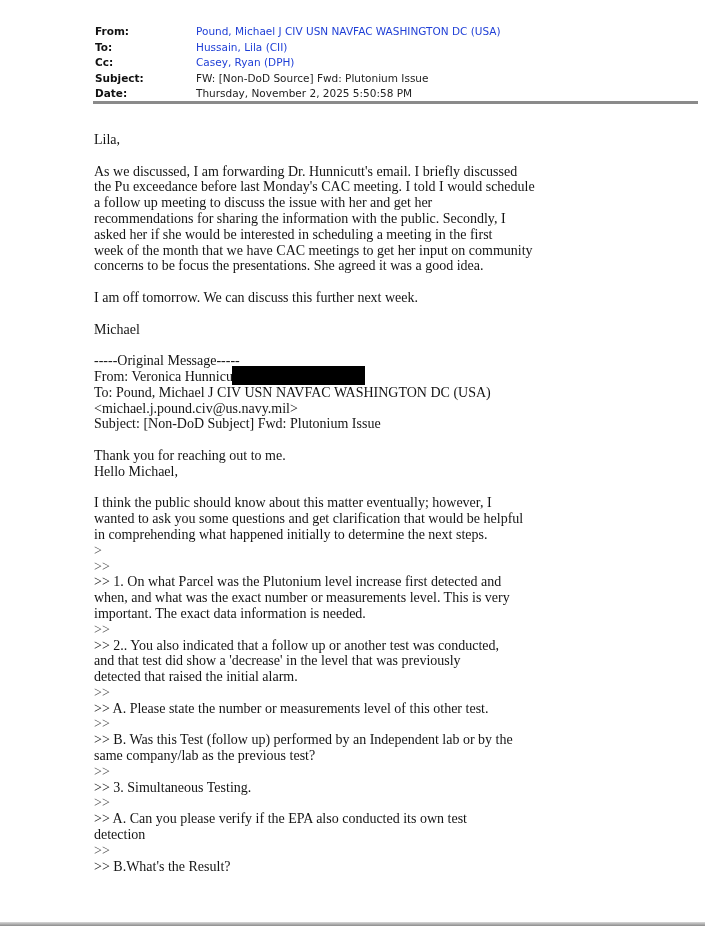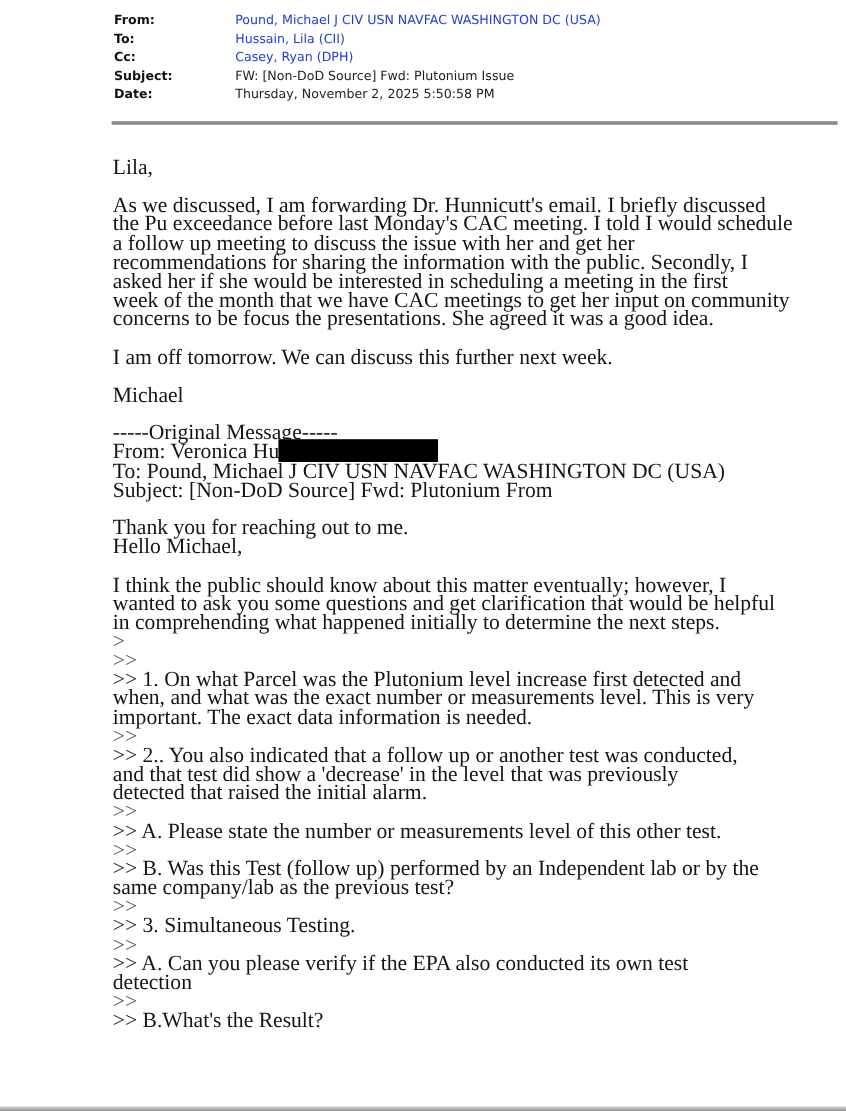--- a/index.html
+++ b/index.html
@@ -9,21 +9,21 @@
     }
     body {
       width: 705px;
       height: 926px;
       position: relative;
       overflow: hidden;
     }
     .header {
       position: absolute;
       left: 95px;
-      top: 10px;
+      top: 24px;
       font-family: "DejaVu Sans", sans-serif;
       font-size: 10.5px;
       line-height: 15.5px;
       color: #1a1a1a;
     }
     .hrow {
       display: flex;
       height: 15.5px;
     }
     .hlabel {
@@ -46,21 +46,21 @@
       width: 605px;
       height: 3px;
       background: #8a8a8a;
     }
     .body-text {
       position: absolute;
       left: 94px;
       top: 132px;
       width: 430px;
       font-family: "Liberation Serif", serif;
-      font-size: 18px;
+      font-size: 14px;
       line-height: 15.8px;
       color: #141414;
     }
     .line {
       white-space: nowrap;
       height: 15.8px;
     }
     .gap {
       height: 15.8px;
     }
@@ -127,21 +127,22 @@
 
   <div class="line">I am off tomorrow.  We can discuss this further next week.</div>
   <div class="gap"></div>
 
   <div class="line">Michael</div>
   <div class="gap"></div>
 
   <div class="line">-----Original Message-----</div>
   <div class="line">From: Veronica Hunnicutt</div>
   <div class="line">To: Pound, Michael J CIV USN NAVFAC WASHINGTON DC (USA)</div>
-  <div class="line">Subject: [Non-DoD Source] Fwd: Plutonium From</div>
+  <div class="line">&lt;michael.j.pound.civ@us.navy.mil&gt;</div>
+  <div class="line">Subject: [Non-DoD Subject] Fwd: Plutonium Issue</div>
   <div class="gap"></div>
 
   <div class="line">Thank you for reaching out to me.</div>
   <div class="line">Hello Michael,</div>
   <div class="gap"></div>
 
   <div class="line">I think the public should  know about this matter eventually; however, I</div>
   <div class="line">wanted to ask you some questions and get clarification that would be helpful</div>
   <div class="line">in comprehending what happened initially to determine the next steps.</div>
 

